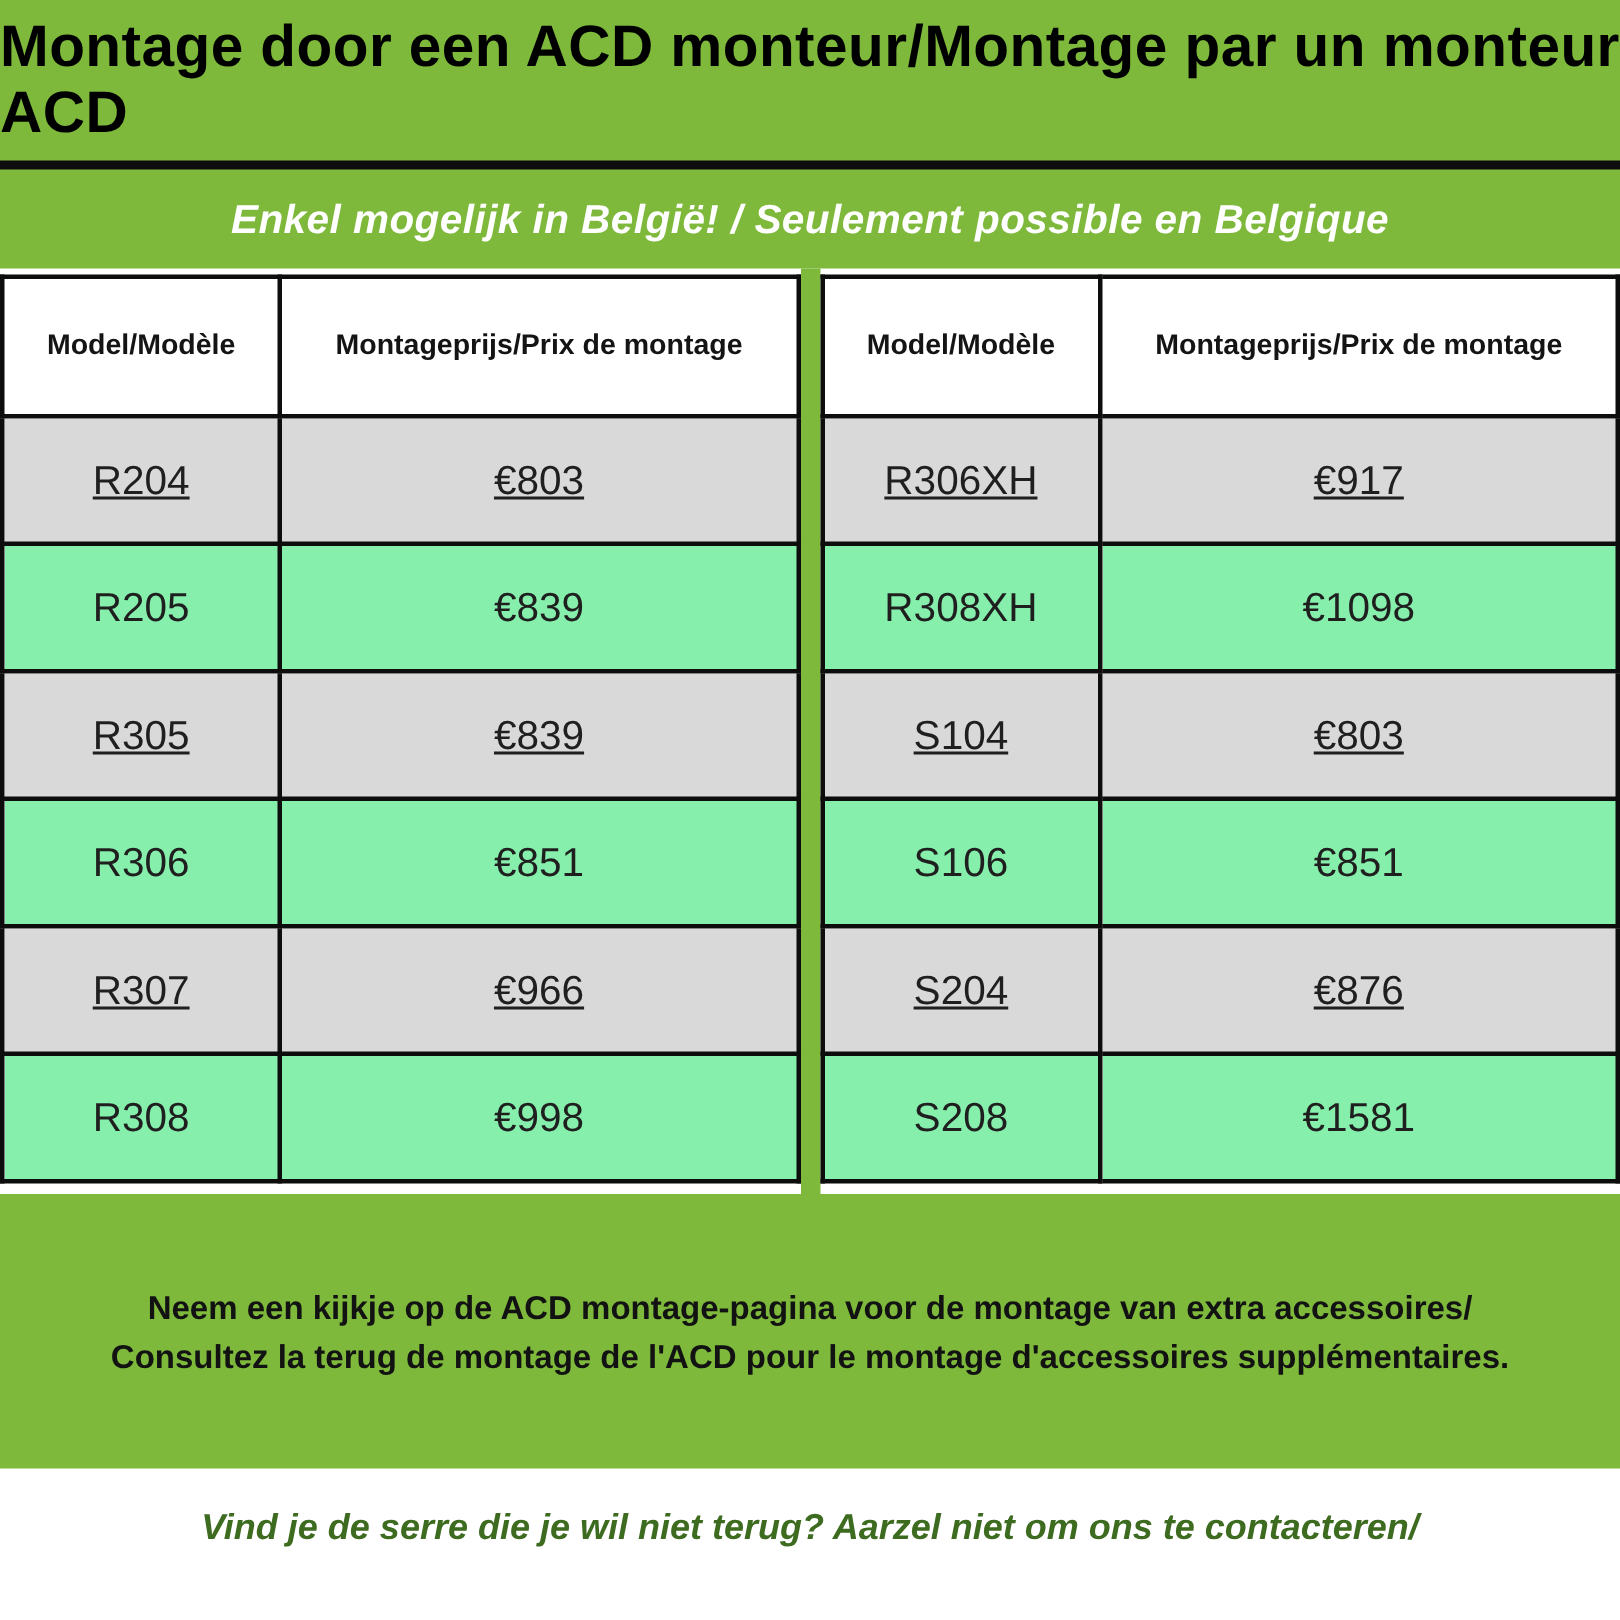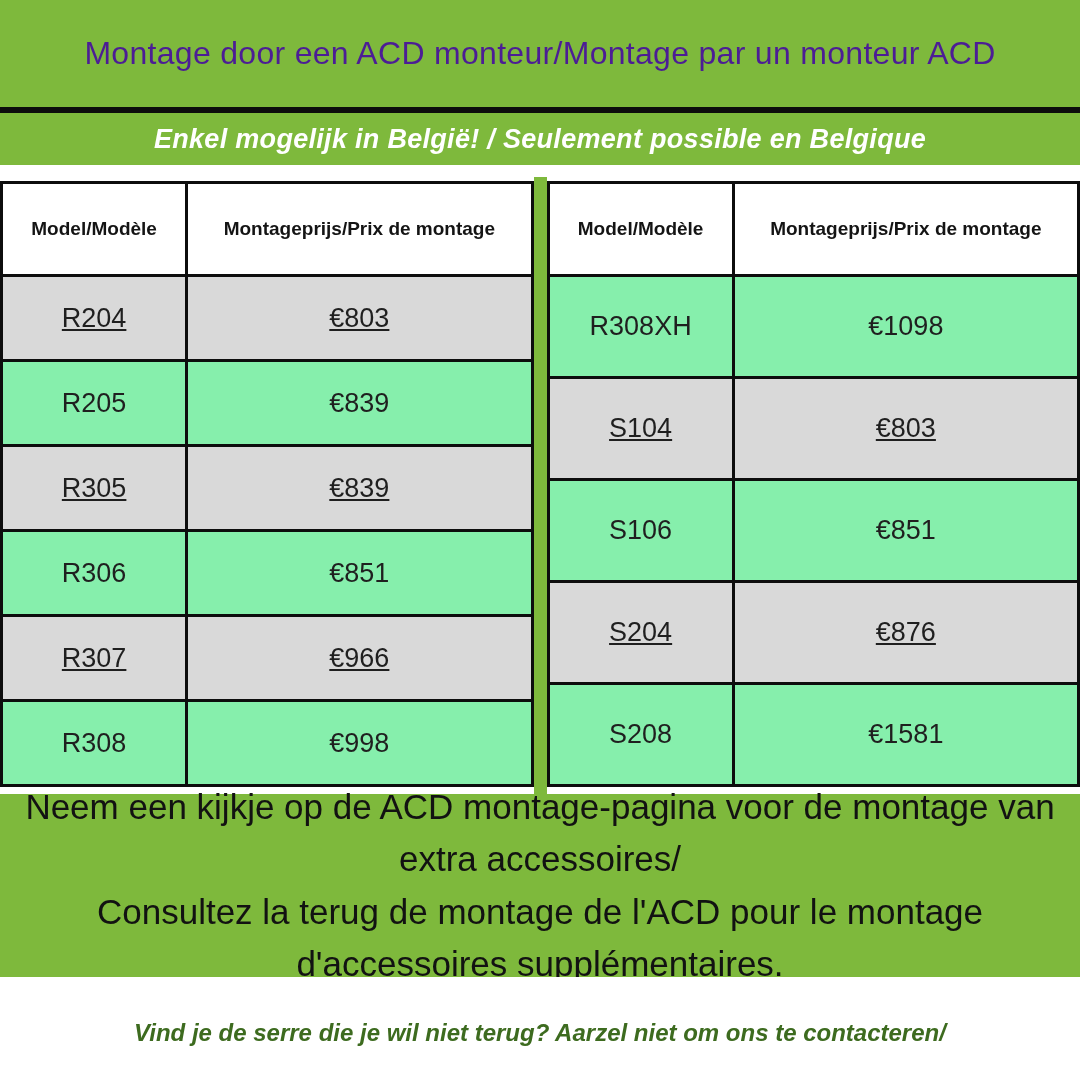--- a/index.html
+++ b/index.html
@@ -6,48 +6,48 @@
   body {
     width: 1080px; height: 1080px;
     background: #7eb93c;
     font-family: "Liberation Sans", sans-serif;
     overflow: hidden;
   }
   .page { width: 1080px; height: 1080px; display: flex; flex-direction: column; }
 
   
   .title-band { height: 107px; display: flex; align-items: center; justify-content: center; }
-  .title-band h1 { margin: 0; font-size: 32px; font-weight: 400; color: #4c1d95; letter-spacing: .3px; }
+  .title-band h1 { margin: 0; font-size: 39px; font-weight: 700; color: #000000; letter-spacing: .3px; }
 
   .black-divider { height: 6px; background: #0d0d0d; }
 
   
-  .subtitle-band { height: 52px; display: flex; align-items: center; justify-content: center; }
+  .subtitle-band { height: 66px; display: flex; align-items: center; justify-content: center; }
   .subtitle { font-size: 27px; font-weight: 700; font-style: italic; color: #ffffff; letter-spacing: .3px; }
 
   
-  .table-section { background: #ffffff; padding: 16px 0 7px; display: flex; }
+  .table-section { background: #ffffff; padding: 4px 0 7px; display: flex; }
   table.price-table { flex: 1; border-collapse: collapse; table-layout: fixed; }
   .price-table th, .price-table td {
     border: 3px solid #0d0d0d;
     text-align: center; vertical-align: middle;
     overflow: hidden;
   }
   .price-table th { height: 90px; font-size: 19px; font-weight: 700; color: #141414; padding: 0 20px; line-height: 1.5; }
   .price-table td { height: 80px; font-size: 27px; font-weight: 400; color: #1f1f1f; background: #86efac; }
   .price-table tr.shaded td { background: #d9d9d9; text-decoration: underline; }
   .green-divider { width: 13px; background: #7eb93c; margin: -4px 0 -7px; }
 
   
   .info-band { height: 183px; display: flex; flex-direction: column; justify-content: center; text-align: center; }
-  .info-band p { margin: 0; padding: 0 8px; font-size: 35px; font-weight: 400; color: #121212; line-height: 1.5; }
+  .info-band p { margin: 0; padding: 0 8px; font-size: 22px; font-weight: 700; color: #121212; line-height: 1.5; }
 
   
   .footer-band { flex: 1; background: #ffffff; text-align: center; padding-top: 26px; }
-  .footer-band p { margin: 16px 0 9px; font-size: 24px; font-weight: 700; font-style: italic; color: #3d6b1f; white-space: nowrap; }
+  .footer-band p { margin: 0 0 9px; font-size: 24px; font-weight: 700; font-style: italic; color: #3d6b1f; white-space: nowrap; }
 </style>
 </head>
 <body>
 
 <div class="page">
 
   <div class="title-band">
     <h1>Montage door een ACD monteur/Montage par un monteur ACD</h1>
   </div>
 
@@ -94,20 +94,24 @@
       </table>
     <div class="green-divider"></div>
     <table class="price-table">
         <thead>
           <tr>
             <th>Model/Modèle</th>
             <th>Montageprijs/Prix de montage</th>
           </tr>
         </thead>
         <tbody>
+          <tr class="shaded">
+            <td>R306XH</td>
+            <td>€917</td>
+          </tr>
           <tr>
             <td>R308XH</td>
             <td>€1098</td>
           </tr>
           <tr class="shaded">
             <td>S104</td>
             <td>€803</td>
           </tr>
           <tr>
             <td>S106</td>

